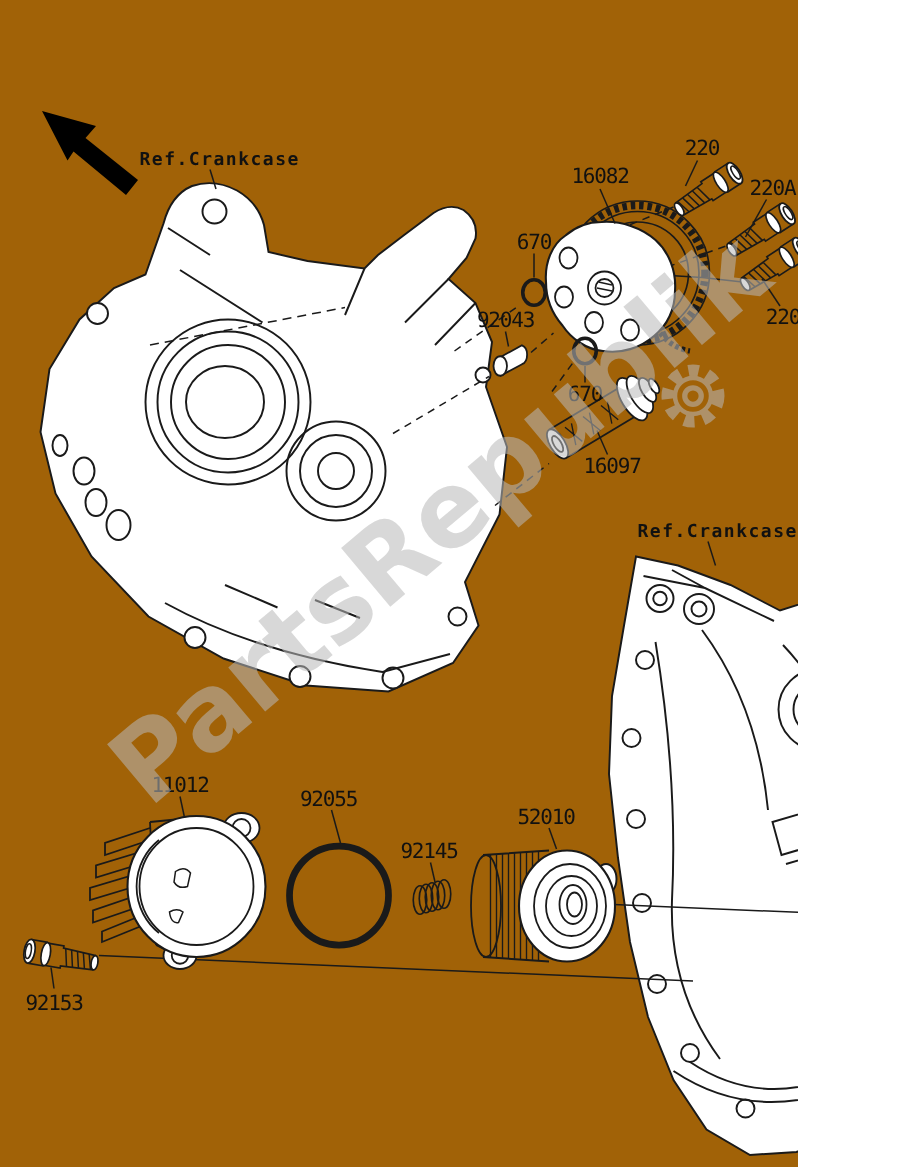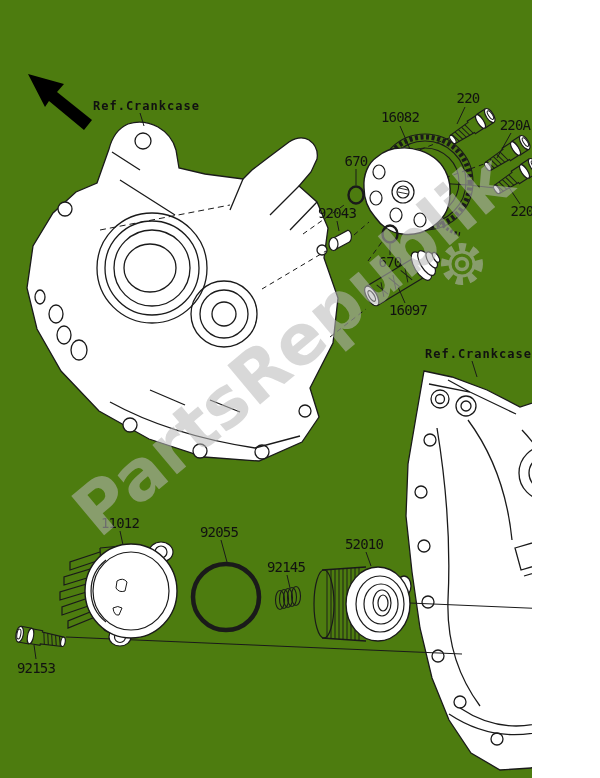--- a/index.html
+++ b/index.html
@@ -1,16 +1,16 @@
 <!DOCTYPE html>
 <html><head>
 <meta charset="utf-8">
 <style>
   html,body{margin:0;padding:0;background:#fff;}
-  .page{position:relative;width:532px;height:778px;background:#4d7c0f;overflow:hidden;
+  .page{position:relative;width:532px;height:778px;background:#a16207;overflow:hidden;
         font-family:"DejaVu Sans Mono","Liberation Mono",monospace;}
   svg{display:block;}
   text.part-num{font-family:"DejaVu Sans Mono","Liberation Mono",monospace;
                 font-size:14px;letter-spacing:-0.8px;fill:#111;}
   text.ref-label{font-family:"DejaVu Sans Mono","Liberation Mono",monospace;
                  font-size:12px;font-weight:bold;letter-spacing:1px;fill:#111;}
   text.wm{font-family:"DejaVu Sans","Liberation Sans",sans-serif;
           font-weight:bold;font-size:70px;}
 </style>
 </head>

